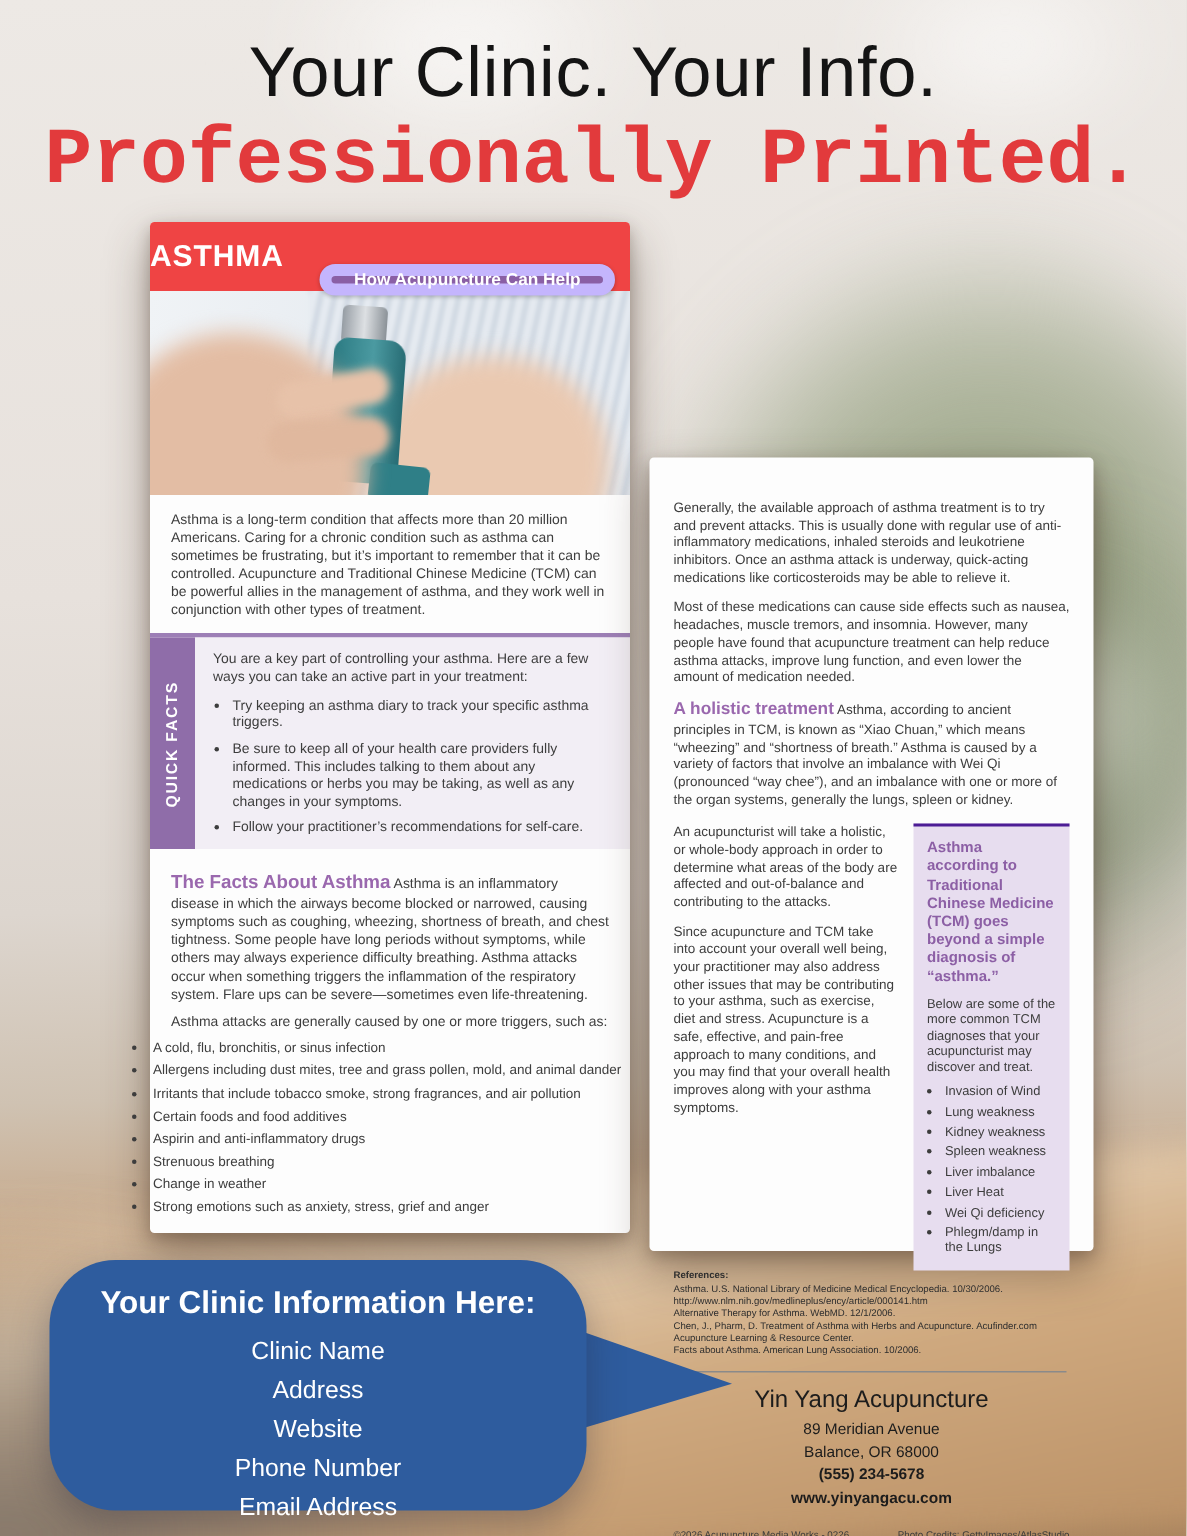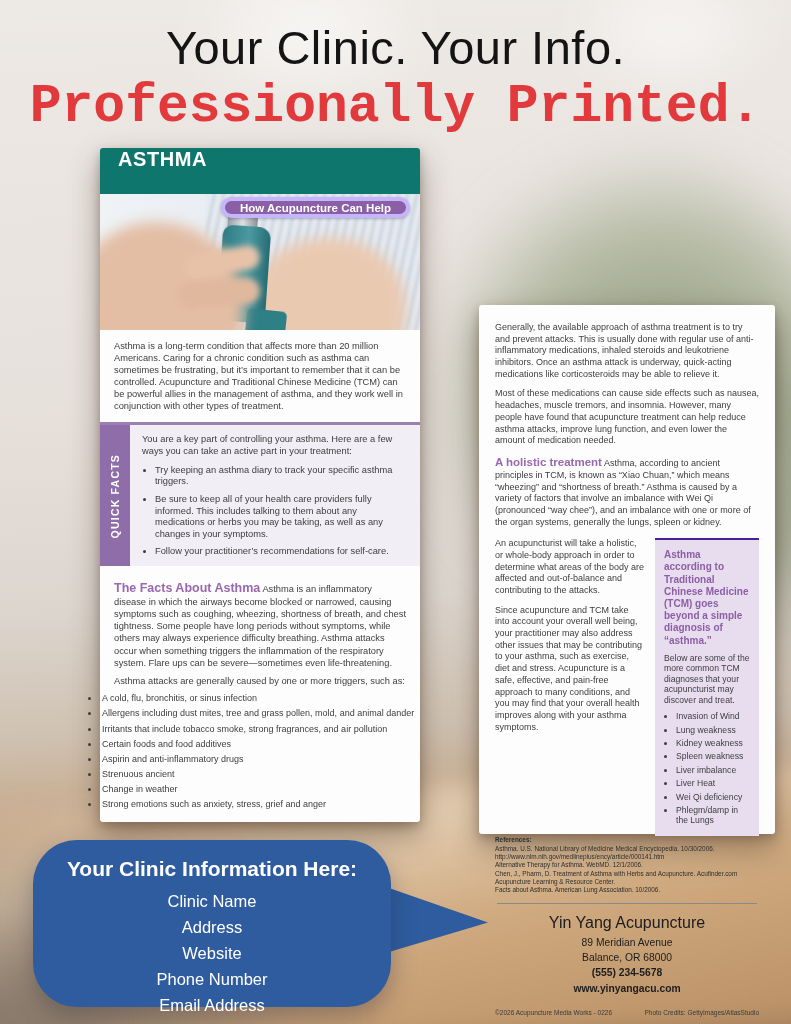--- a/index.html
+++ b/index.html
@@ -24,27 +24,27 @@
 
   
   .headline { position:absolute; left:0; top:20px; width:791px; text-align:center; }
   .headline .l1 { font-size:47px; color:#141414; font-weight:400; letter-spacing:0.5px; }
   .headline .l2 { font-size:53px; color:#e23a3c; font-weight:bold; letter-spacing:0px; margin-top:2px;font-family:Liberation Mono, monospace; }
 
   
   .card { position:absolute; background:#fdfdfd; border-radius:3px;
     box-shadow: 0 14px 30px rgba(70,50,35,0.45), 0 4px 10px rgba(70,50,35,0.3); }
   .card-left  { left:100px; top:148px; width:320px; height:674px; }
-  .card-right { left:433px; top:305px; width:296px; height:529px; display:flex; flex-direction:column; padding:17px 16px 10px;margin-left:46px; }
-
-  
-  .band { height:46px; background:#0f766e; border-radius:3px 3px 0 0; display:flex; padding-left:18px; }
+  .card-right { left:433px; top:305px; width:296px; height:529px; display:flex; flex-direction:column; padding:28px 16px 10px; }
+
+  
+  .band { height:46px; background:#ef4444; border-radius:3px 3px 0 0; display:flex; align-items:center; }
   .band span { color:#fff; font-weight:bold; font-size:20px; letter-spacing:0.6px; }
-  .ribbon { position:absolute; top:49px; right:10px; z-index:6; height:21px; padding:0 15px;
-    background:#8a5fa5; border:4px solid #c4b5fd; border-radius:13px; display:flex; align-items:center;
+  .ribbon { position:absolute; top:28px; right:10px; z-index:6; height:21px; padding:0 15px;
+    background:#8a5fa5; border:8px solid #c4b5fd; border-radius:13px; display:flex; align-items:center;
     color:#fff; font-weight:bold; font-size:11.5px; box-shadow:0 1px 3px rgba(0,0,0,0.25); }
   .photo { position:relative; height:136px; overflow:hidden; background:linear-gradient(100deg,#f0f3f6 0%,#e7ecf1 45%,#d9e0e8 100%); }
   .shirt { position:absolute; right:-10px; top:-10px; width:70%; height:120%; filter:blur(1.5px); opacity:0.9;
     background: repeating-linear-gradient(102deg, #c9d3de 0 3px, #e6ebf1 3px 9px); }
   .hand-l { position:absolute; left:-26px; bottom:-52px; width:170px; height:160px; background:#e3bda4; border-radius:48% 52% 42% 50%; filter:blur(7px); }
   .hand-r { position:absolute; right:14px; bottom:-58px; width:160px; height:150px; background:#eac9b1; border-radius:50% 46% 50% 44%; filter:blur(7px); }
   .inh-cap { position:absolute; left:128px; top:10px; width:30px; height:26px; border-radius:4px; transform:rotate(4deg); filter:blur(0.5px);
     background:linear-gradient(90deg,#969da4,#dde0e3 50%,#8b9298); }
   .inh-body { position:absolute; left:120px; top:32px; width:48px; height:96px; border-radius:10px 12px 6px 10px; transform:rotate(4deg); filter:blur(0.5px);
     background:linear-gradient(90deg,#2c7b83,#4b9aa1 55%,#276c74); }
@@ -152,21 +152,21 @@
     <span class="runin">The Facts About Asthma</span>
     <span>Asthma is an inflammatory disease in which the airways become blocked or narrowed, causing symptoms such as coughing, wheezing, shortness of breath, and chest tightness. Some people have long periods without symptoms, while others may always experience difficulty breathing. Asthma attacks occur when something triggers the inflammation of the respiratory system. Flare ups can be severe—sometimes even life-threatening.</span>
   </p>
   <p class="trig-intro">Asthma attacks are generally caused by one or more triggers, such as:</p>
   <ul class="trig">
     <li>A cold, flu, bronchitis, or sinus infection</li>
     <li>Allergens including dust mites, tree and grass pollen, mold, and animal dander</li>
     <li>Irritants that include tobacco smoke, strong fragrances, and air pollution</li>
     <li>Certain foods and food additives</li>
     <li>Aspirin and anti-inflammatory drugs</li>
-    <li>Strenuous ancient</li>
+    <li>Strenuous breathing</li>
     <li>Change in weather</li>
     <li>Strong emotions such as anxiety, stress, grief and anger</li>
   </ul>
 </div>
 
 <div class="card card-right">
   <p class="body">Generally, the available approach of asthma treatment is to try and prevent attacks. This is usually done with regular use of anti-inflammatory medications, inhaled steroids and leukotriene inhibitors. Once an asthma attack is underway, quick-acting medications like corticosteroids may be able to relieve it.</p>
   <p class="body">Most of these medications can cause side effects such as nausea, headaches, muscle tremors, and insomnia. However, many people have found that acupuncture treatment can help reduce asthma attacks, improve lung function, and even lower the amount of medication needed.</p>
   <p class="body">
     <span class="runin">A holistic treatment</span>

